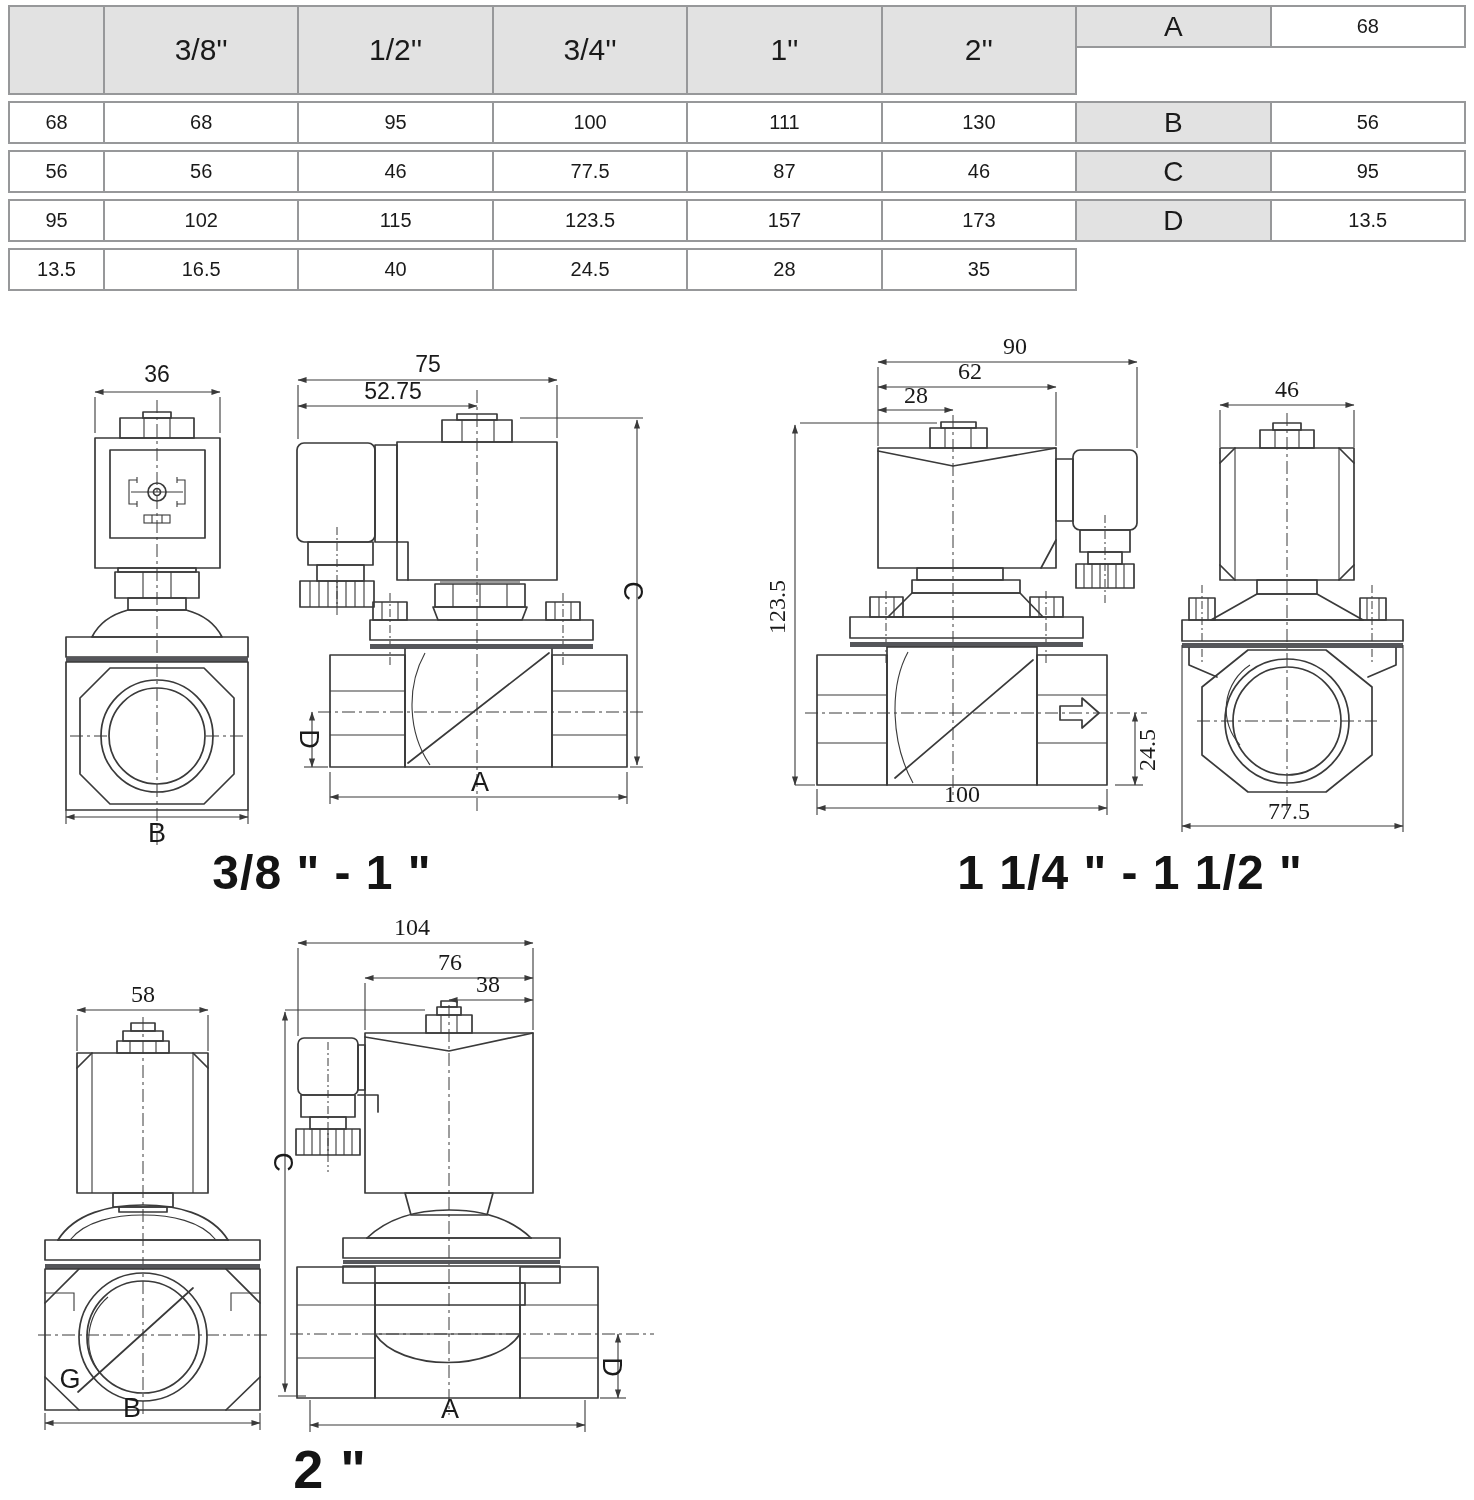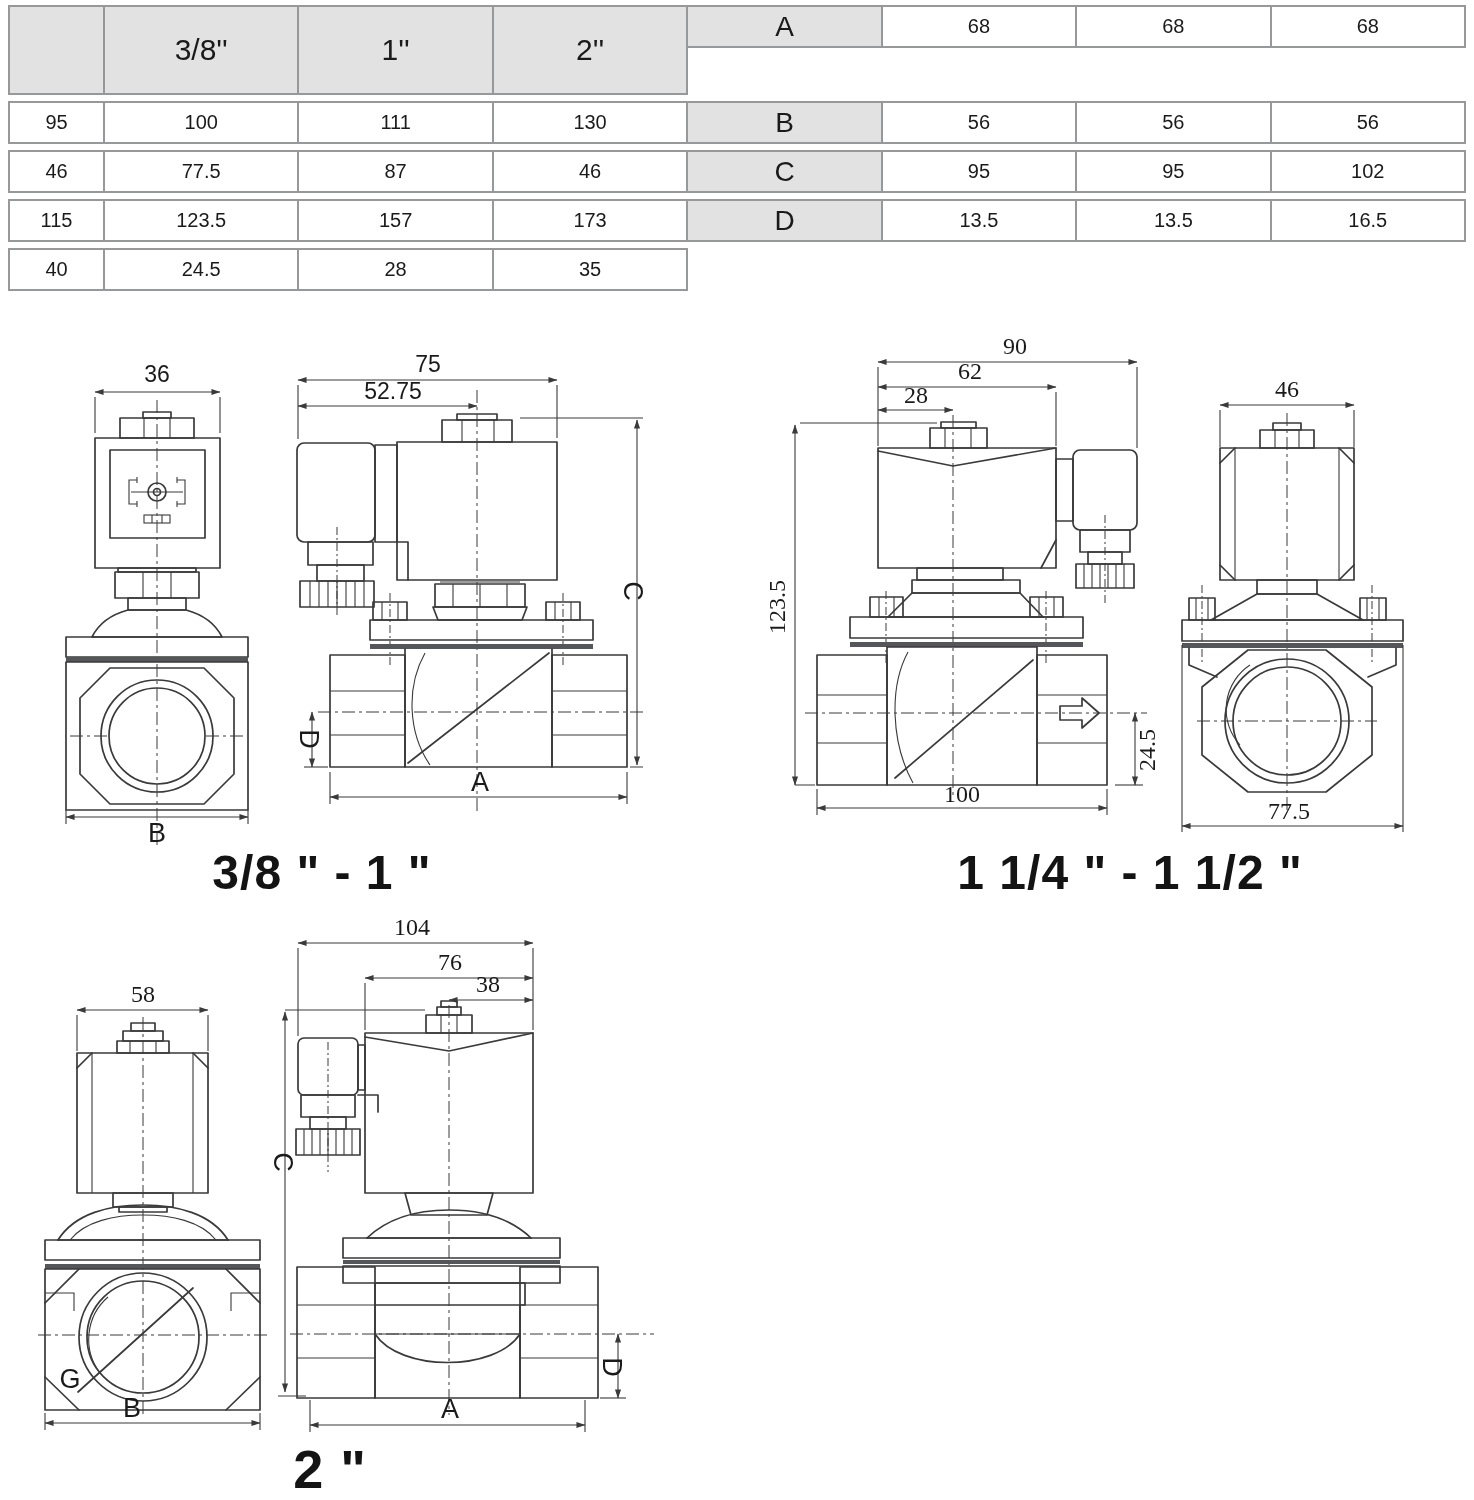--- a/index.html
+++ b/index.html
@@ -42,20 +42,22 @@
     <defs>
       <marker id="arr" viewBox="0 0 10 10" refX="9.5" refY="5" markerWidth="13" markerHeight="9" orient="auto-start-reverse" markerUnits="userSpaceOnUse">
         <path d="M10 5 L0 1.6 L0 8.4 Z" fill="#3a3a3a"></path>
       </marker>
     </defs>
   </svg>
 
   <div class="dim-table">
     <div class="cell hcell"></div>
     <div class="cell hcell">3/8''</div>
+    <div class="cell hcell">1/2''</div>
+    <div class="cell hcell">3/4''</div>
     <div class="cell hcell">1''</div>
     <div class="cell hcell">2''</div>
 
     <div class="cell lcell">A</div>
     <div class="cell vcell">68</div>
     <div class="cell vcell">68</div>
     <div class="cell vcell">68</div>
     <div class="cell vcell">95</div>
     <div class="cell vcell">100</div>
     <div class="cell vcell">111</div>

